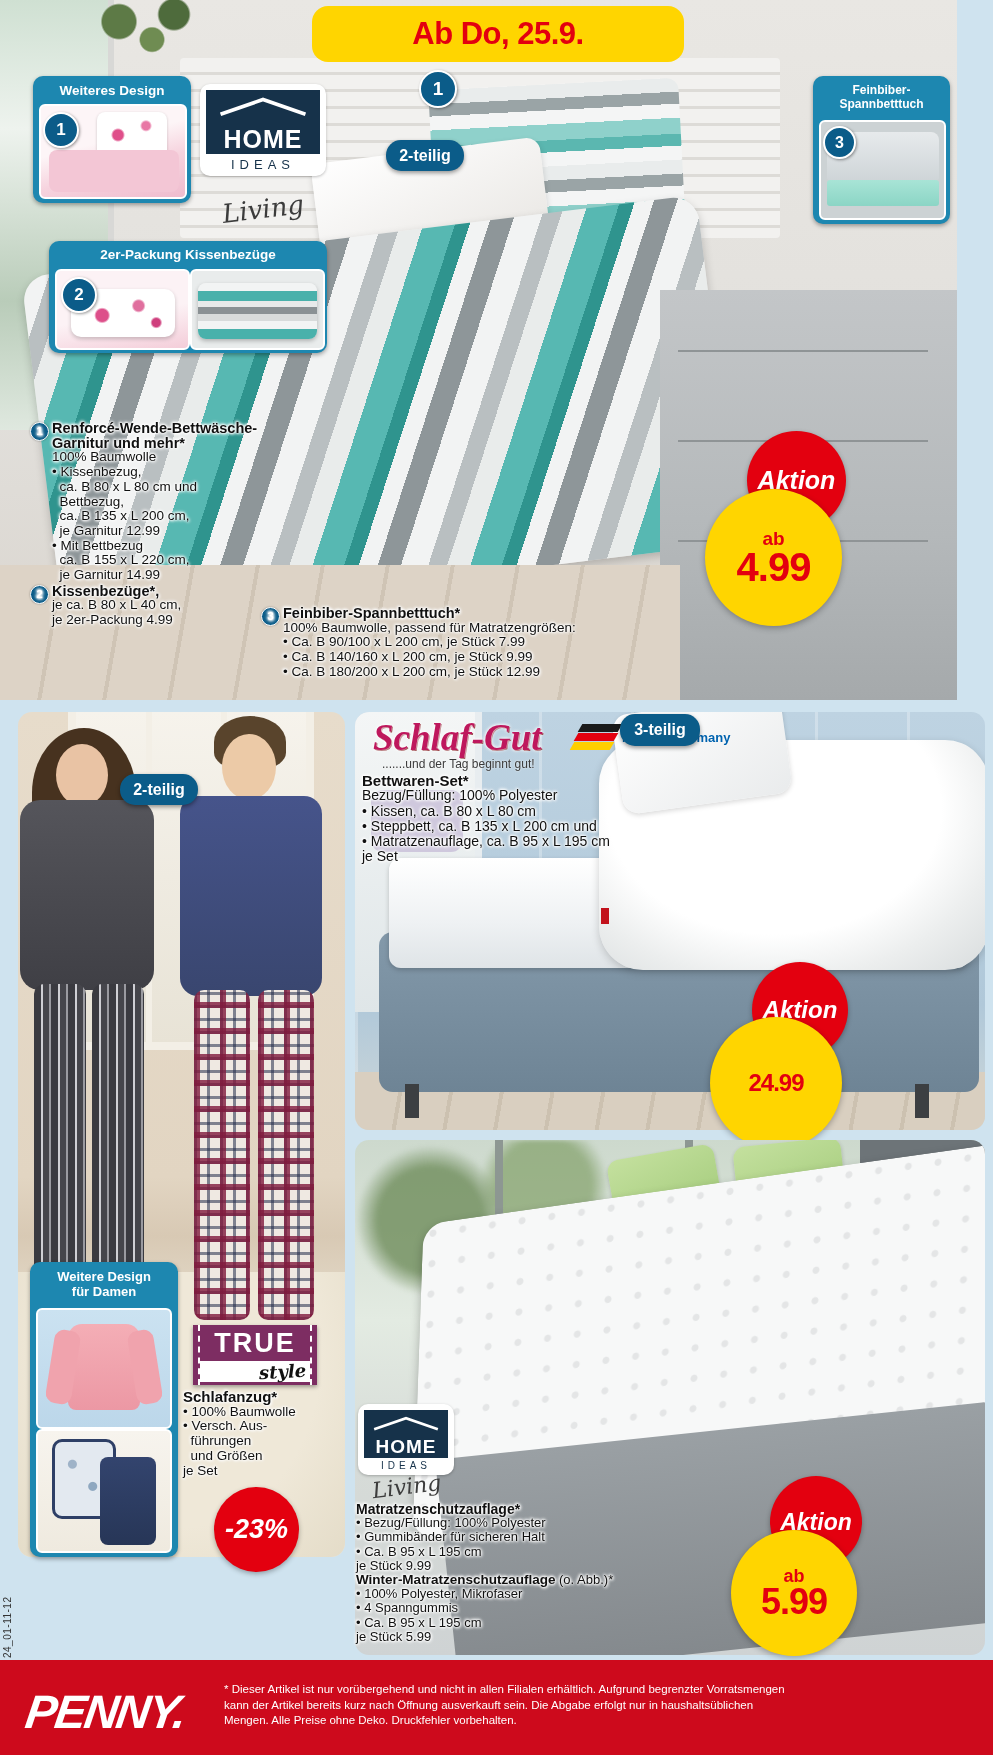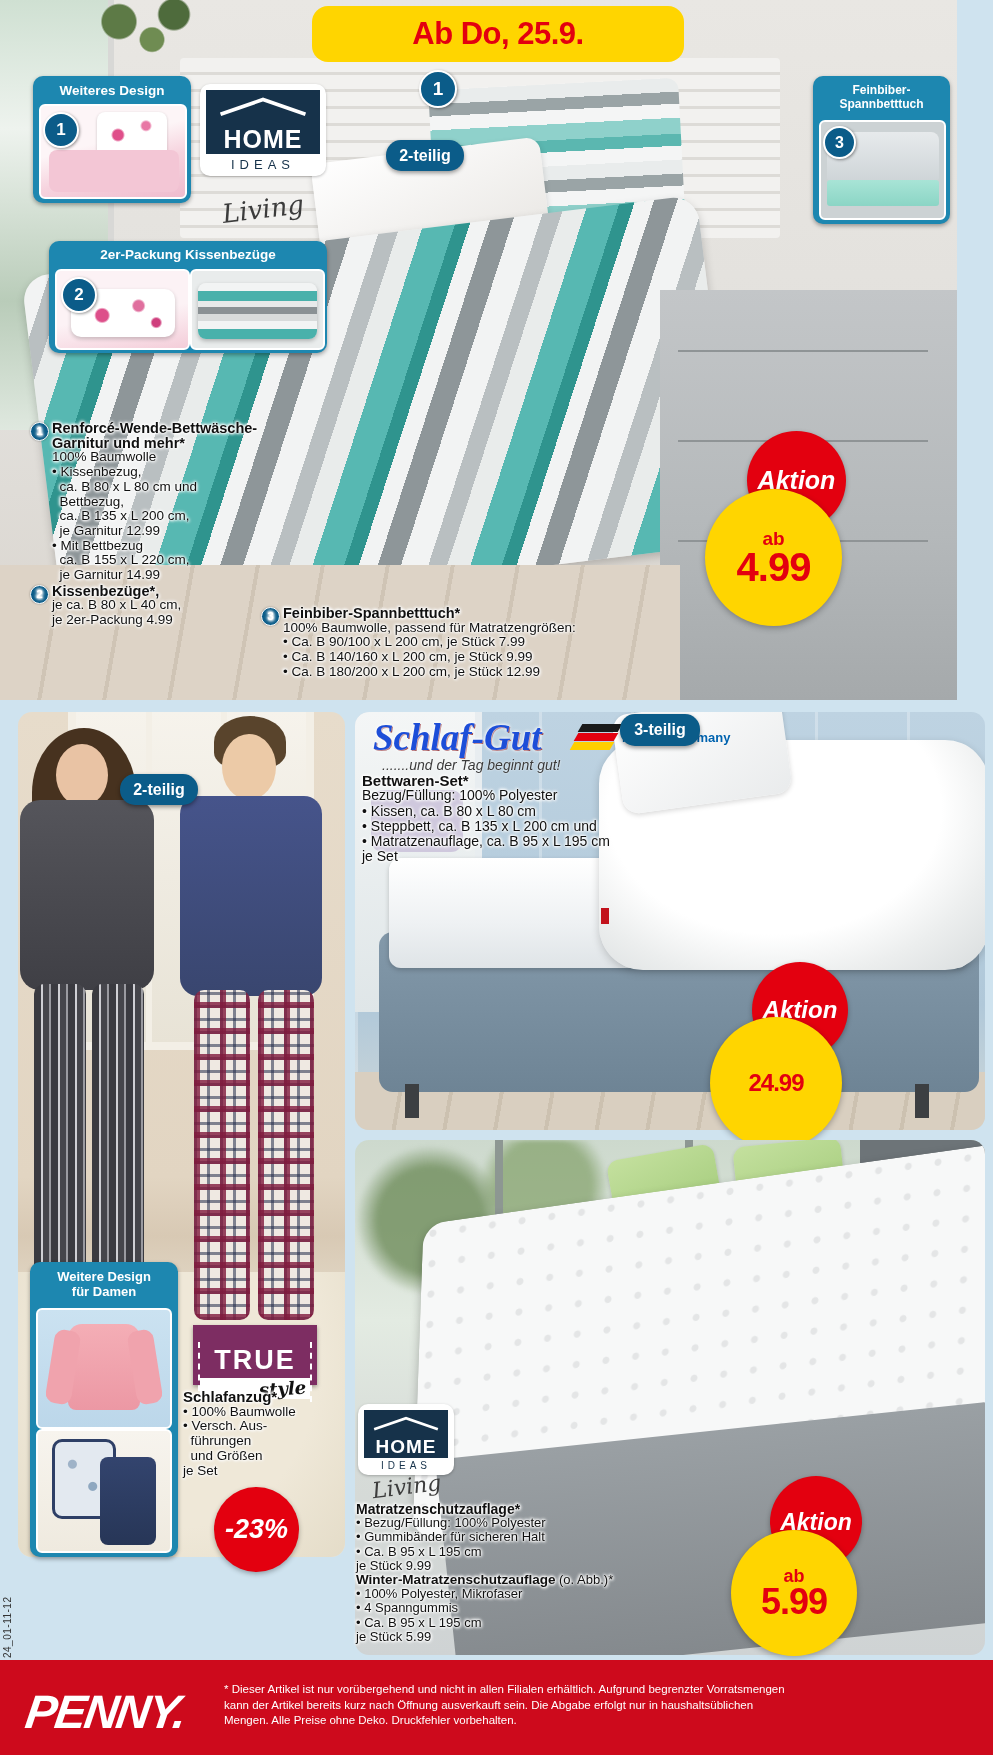--- a/index.html
+++ b/index.html
@@ -33,29 +33,29 @@
       justify-content:center;box-shadow:0 0 2px rgba(0,0,0,.4);}
   
   .hi-logo{position:absolute;background:#fff;border-radius:10px;padding:6px 6px 4px;box-shadow:0 1px 3px rgba(0,0,0,.25);}
   .hi-top{position:relative;background:#16324a;display:flex;align-items:flex-end;justify-content:center;overflow:hidden;}
   .hi-top svg{position:absolute;top:4px;left:0;width:100%;}
   .hi-home{color:#fff;font-weight:bold;letter-spacing:1px;}
   .hi-ideas{color:#16324a;text-align:center;}
   .living{position:absolute;font-family:"DejaVu Serif",serif;font-style:italic;color:#3c3c3c;transform:rotate(-7deg);}
   
   .sg-logo{position:absolute;font-family:"Liberation Serif",serif;font-style:italic;font-weight:bold;
-      color:#1d4ed8;text-shadow:0 0 3px #fff,0 0 4px #fff,1px 1px 0 #7e0a10;}
-  .sg-tag{position:absolute;font-size:14px;font-style:italic;color:#3a3a3a;text-shadow:0 0 2px #fff;}
+      color:#be185d;text-shadow:0 0 3px #fff,0 0 4px #fff,1px 1px 0 #7e0a10;}
+  .sg-tag{position:absolute;font-size:12px;color:#3a3a3a;text-shadow:0 0 2px #fff;}
   .flag{position:absolute;}
   .flag i{display:block;height:8px;width:40px;transform:skewX(-30deg);margin-bottom:1px;}
   .made-in{position:absolute;color:#0063af;font-weight:bold;font-size:13px;text-shadow:0 0 2px #fff;}
   
   .true-box{position:absolute;background:#7d2d62;box-shadow:0 2px 4px rgba(0,0,0,.35);padding:0 5px;}
   .true-inner{height:100%;border-left:2px dashed #fff;border-right:2px dashed #fff;display:flex;
-      flex-direction:column;justify-content:flex-start;margin-top:17px;}
+      flex-direction:column;justify-content:flex-start;}
   .true-word{color:#fff;font-weight:bold;font-size:27px;letter-spacing:2px;text-align:center;line-height:36px;}
   .style-band{background:#fff;height:21px;display:flex;align-items:center;justify-content:flex-end;padding-right:4px;}
   .style-word{font-family:"DejaVu Serif",serif;font-style:italic;font-weight:bold;font-size:18px;color:#111;
       transform:rotate(-3deg);line-height:1;}
   
   .disc-circ{position:absolute;background:#e3000f;border-radius:50%;display:flex;align-items:center;
       justify-content:center;color:#fff;font-weight:bold;font-style:italic;font-size:27px;box-shadow:0 2px 5px rgba(0,0,0,.3);}
   .old-price{font-size:17px;line-height:17px;text-decoration:line-through;text-decoration-color:#000;text-decoration-thickness:2px;}
   
   .footer{position:absolute;left:0;top:1660px;width:993px;height:95px;background:#cd0a1c;}

